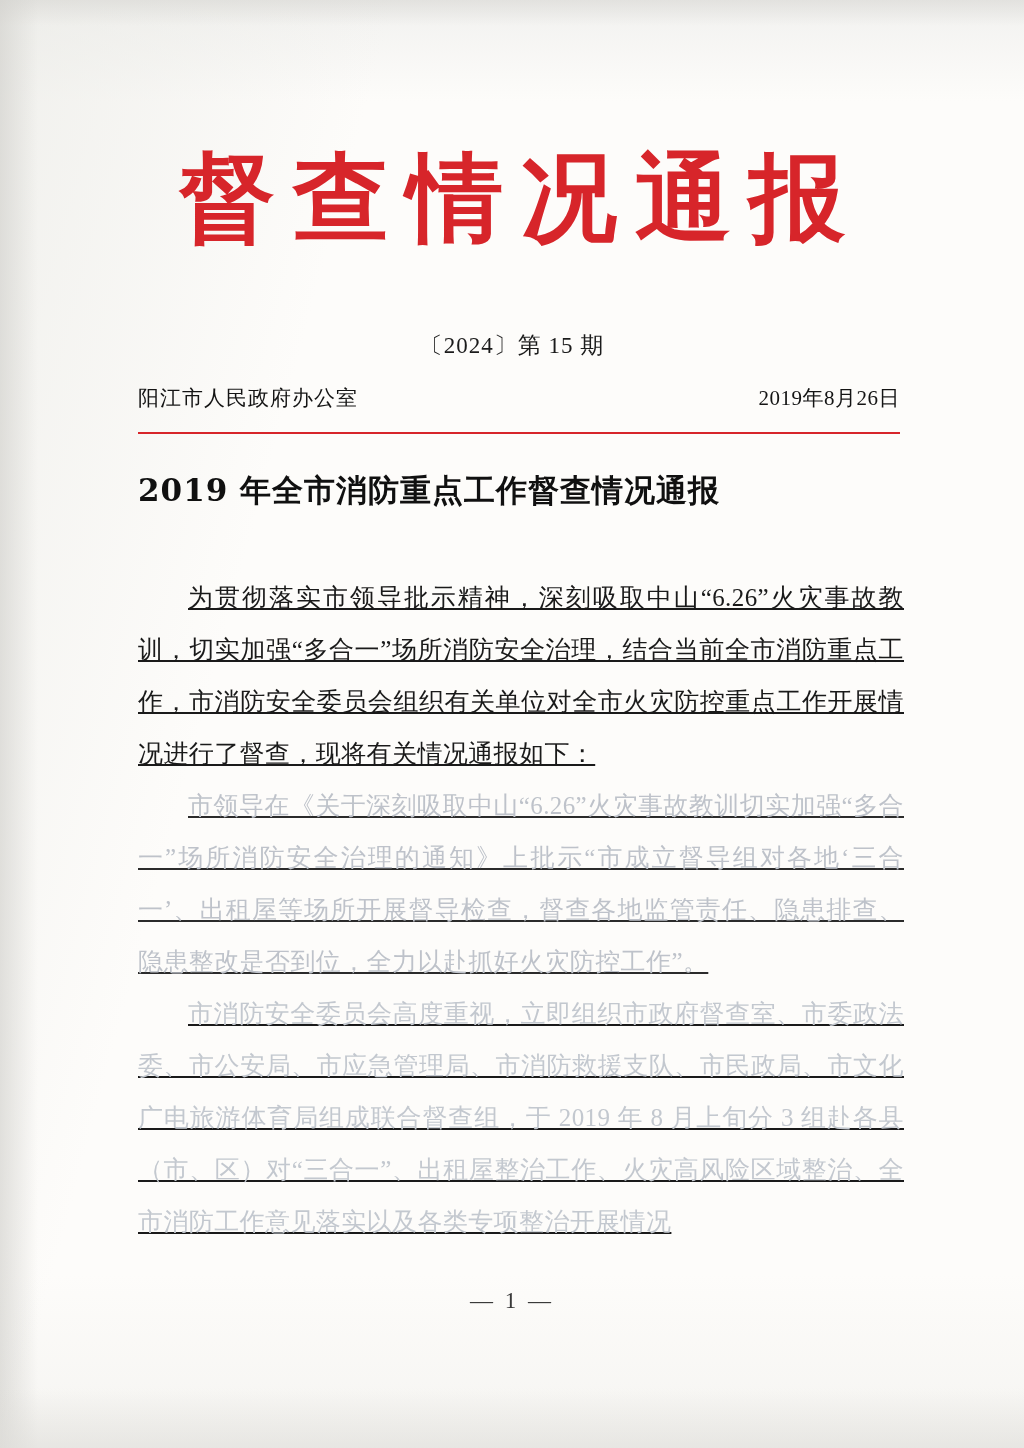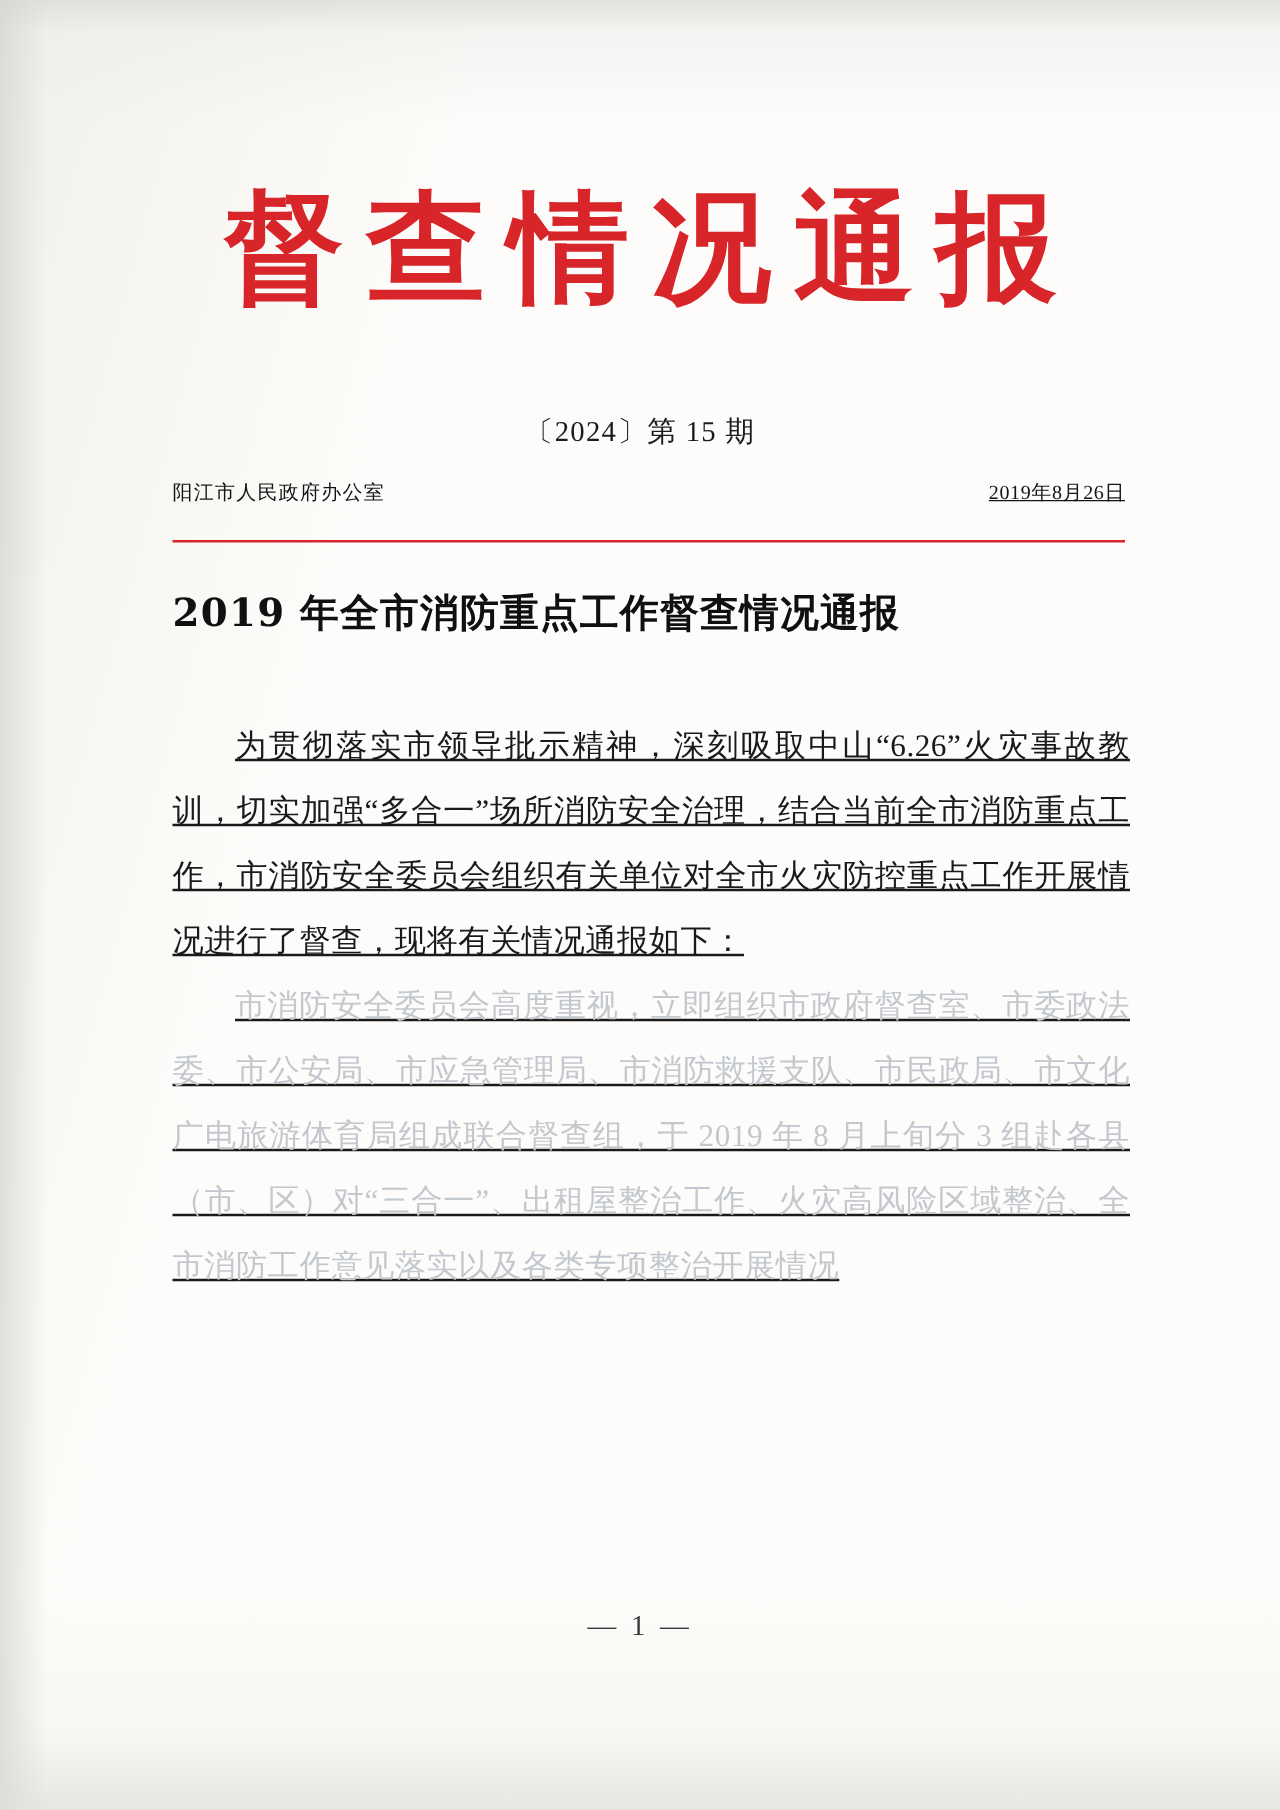--- a/index.html
+++ b/index.html
@@ -82,25 +82,25 @@
   }
 
   .meta-row {
     position: absolute;
     left: 138px;
     top: 384px;
     width: 762px;
     display: flex;
     justify-content: space-between;
     align-items: baseline;
-    font-size: 16px;
+    font-size: 21px;
     color: #141414;
   }
   .meta-issuer { letter-spacing: 1px; }
-  .meta-date { letter-spacing: 0.5px; text-decoration: underline; }
+  .meta-date { letter-spacing: 0.5px; }
 
   .rule {
     position: absolute;
     left: 138px;
     top: 432px;
     width: 762px;
     height: 2px;
     background: #d7252a;
   }
 
@@ -176,18 +176,19 @@
       <div class="meta-issuer">阳江市人民政府办公室</div>
       <div class="meta-date">2019年8月26日</div>
     </div>
 
     <div class="rule"></div>
 
     <div class="doc-title">2019 年全市消防重点工作督查情况通报</div>
 
     <div class="body-text">
       <p class="para">为贯彻落实市领导批示精神，深刻吸取中山“6.26”火灾事故教训，切实加强“多合一”场所消防安全治理，结合当前全市消防重点工作，市消防安全委员会组织有关单位对全市火灾防控重点工作开展情况进行了督查，现将有关情况通报如下：</p>
+      <p class="para faded">市领导在《关于深刻吸取中山“6.26”火灾事故教训切实加强“多合一”场所消防安全治理的通知》上批示“市成立督导组对各地‘三合一’、出租屋等场所开展督导检查，督查各地监管责任、隐患排查、隐患整改是否到位，全力以赴抓好火灾防控工作”。</p>
       <p class="para faded-2">市消防安全委员会高度重视，立即组织市政府督查室、市委政法委、市公安局、市应急管理局、市消防救援支队、市民政局、市文化广电旅游体育局组成联合督查组，于 2019 年 8 月上旬分 3 组赴各县（市、区）对“三合一”、出租屋整治工作、火灾高风险区域整治、全市消防工作意见落实以及各类专项整治开展情况</p>
     </div>
 
     <div class="page-number">— 1 —</div>
   </div>
 </div>
 
 </body></html>

